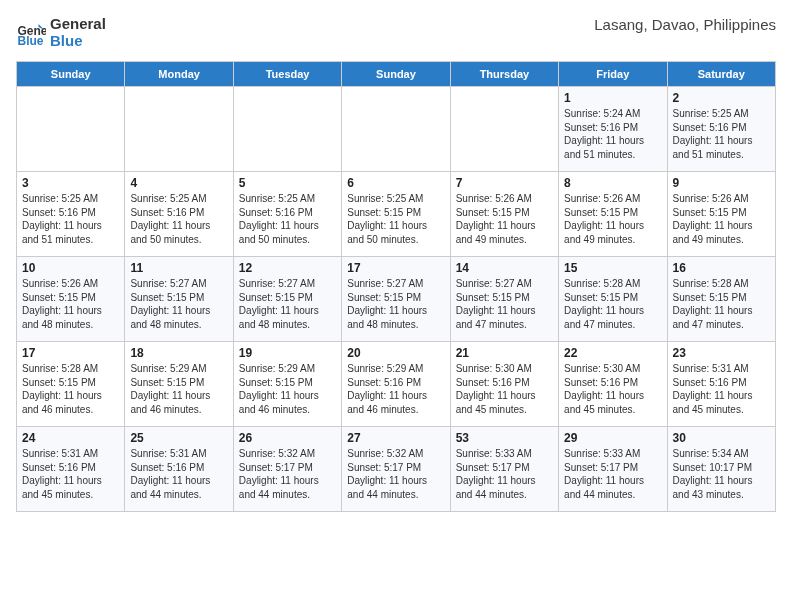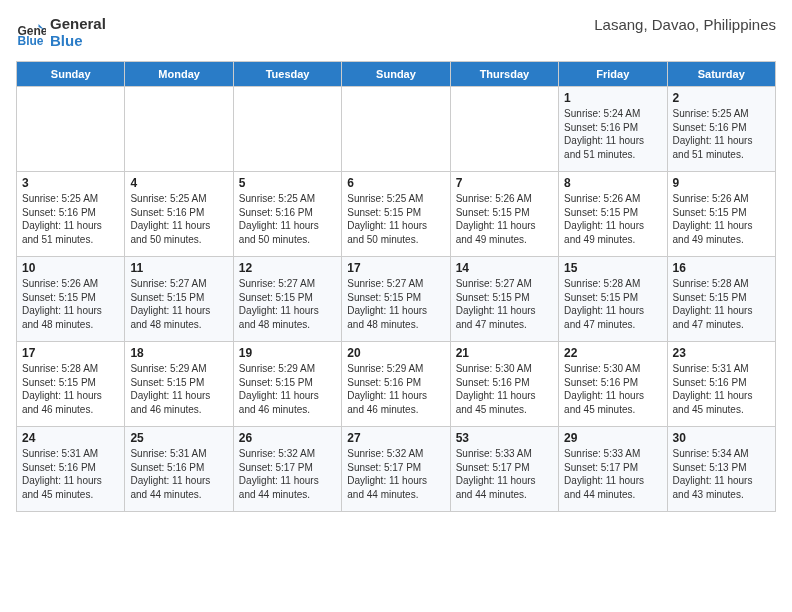--- a/index.html
+++ b/index.html
@@ -324,19 +324,19 @@
         <td>
           <span class="day-num">29</span>
           <div class="cell-info" style="white-space: pre-line;">Sunrise: 5:33 AM
 Sunset: 5:17 PM
 Daylight: 11 hours
 and 44 minutes.</div>
         </td>
         <td>
           <span class="day-num">30</span>
           <div class="cell-info" style="white-space: pre-line;">Sunrise: 5:34 AM
-Sunset: 5:13 PM
+Sunset: 10:17 PM
 Daylight: 11 hours
 and 43 minutes.</div>
         </td>
       </tr>
     </tbody>
 </table>
 
 </body></html>

